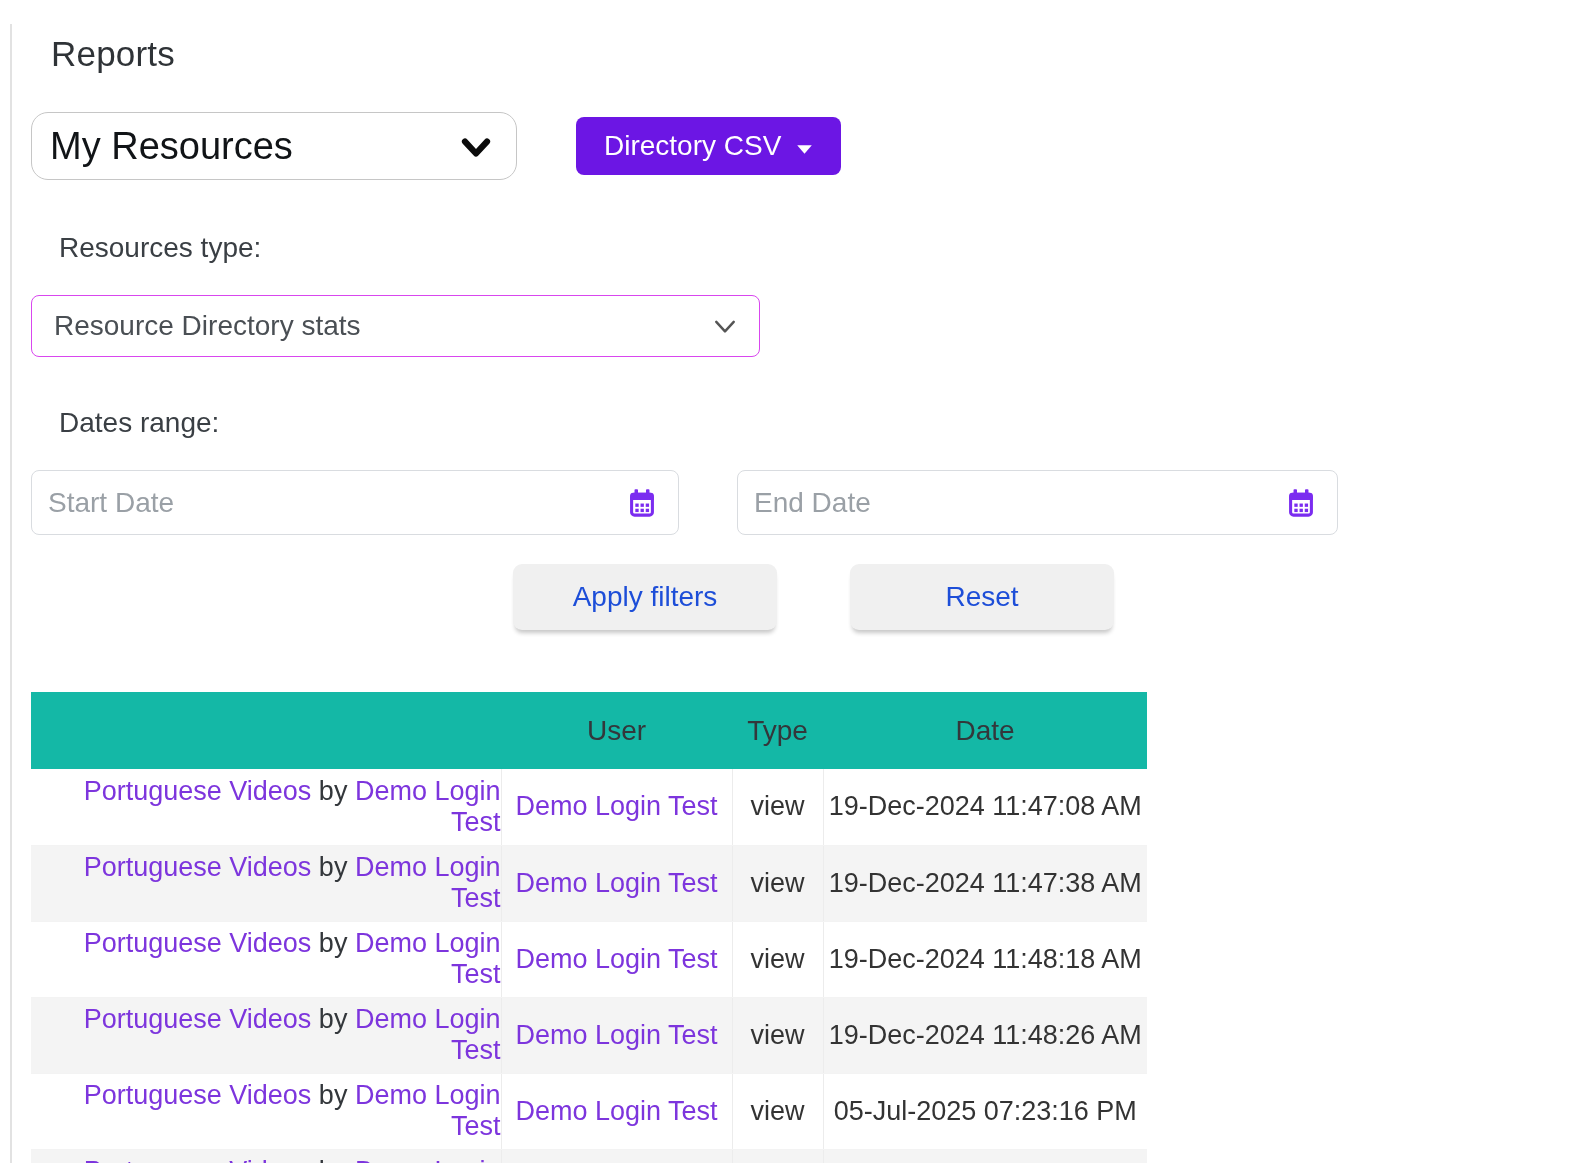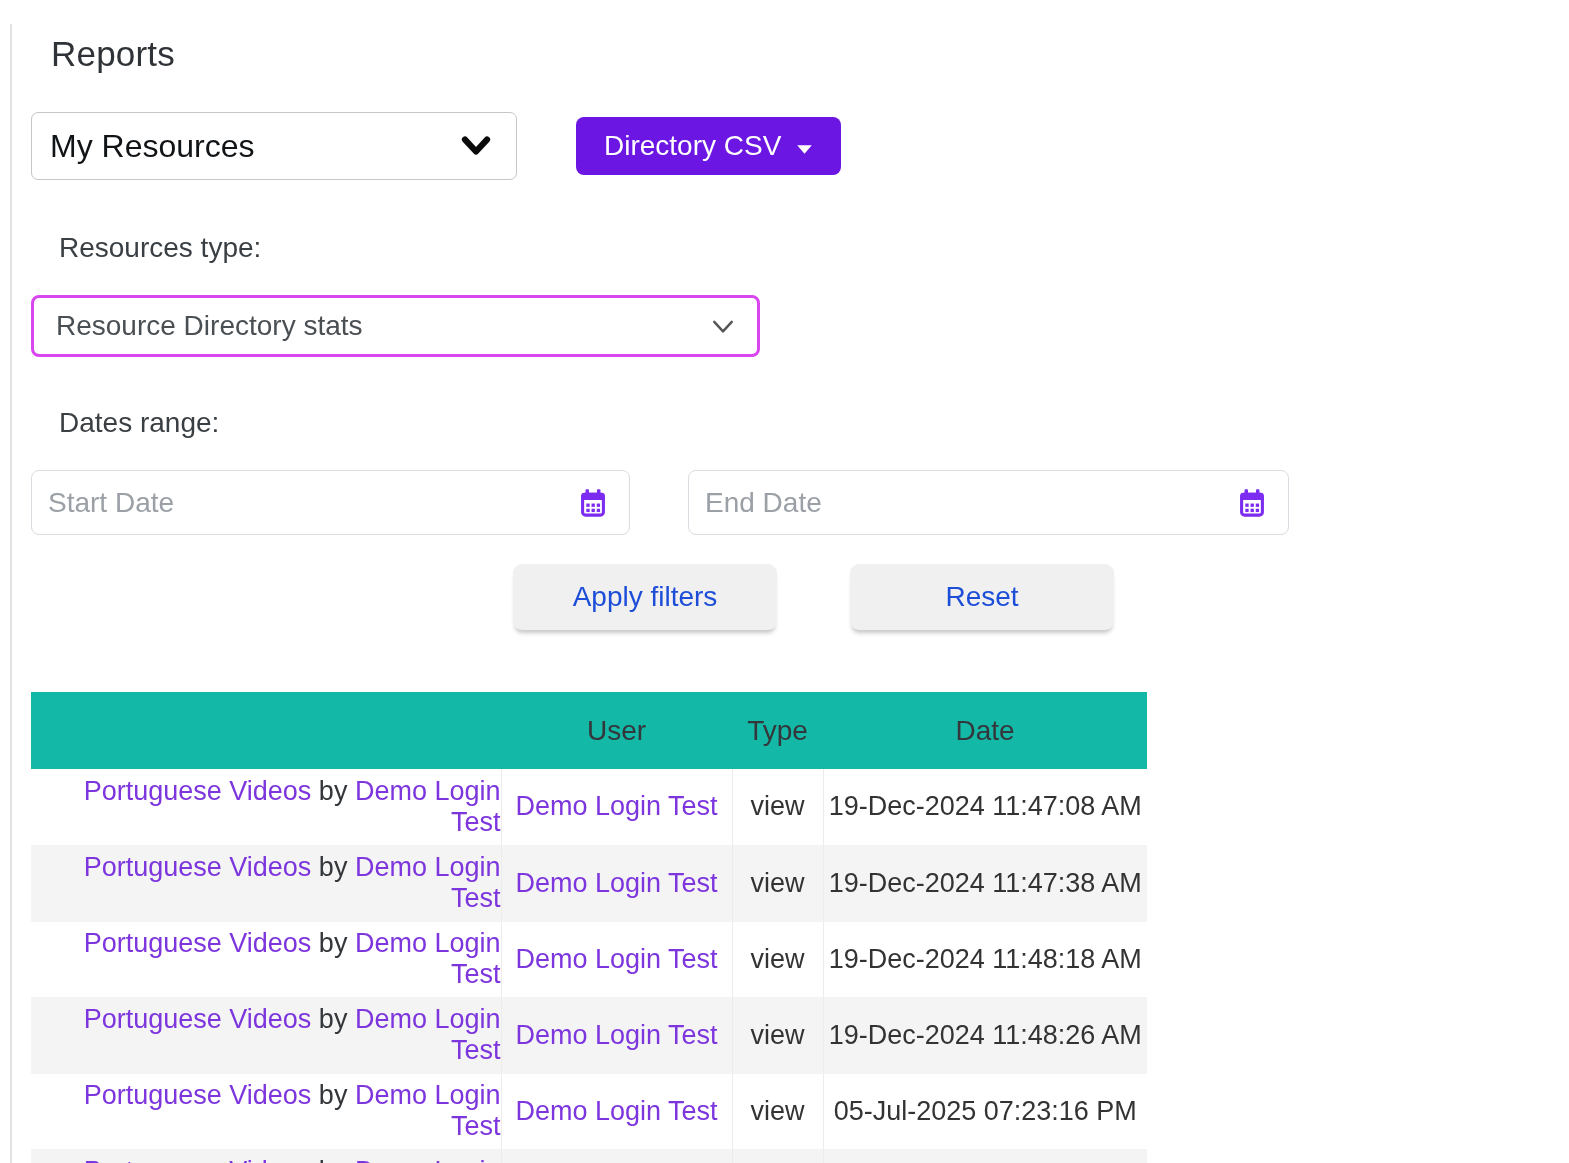--- a/index.html
+++ b/index.html
@@ -38,23 +38,23 @@
   .select-box {
     display: flex;
     align-items: center;
     justify-content: space-between;
     background: #fff;
     cursor: pointer;
   }
   .select-scope {
     width: 486px; height: 68px;
     border: 1px solid #c6c6c6;
-    border-radius: 7px;
+    border-radius: 17px;
     padding: 0 25px 0 18px;
-    font-size: 32px;
+    font-size: 38px;
     color: #111417;
   }
   .btn-primary {
     height: 58px;
     padding: 0 28px;
     background: #6c16e4;
     color: #ffffff;
     border: none;
     border-radius: 8px;
     font-size: 28px;
@@ -69,35 +69,35 @@
     font-size: 28px;
     color: #3a3f44;
     margin-left: 28px;
   }
   .label-resources { margin-top: 52px; }
   .label-dates { margin-top: 50px; }
   
   .select-type {
     margin-top: 31px;
     width: 729px; height: 62px;
-    border: 3px solid #d946ef;
+    border: 1px solid #d946ef;
     border-radius: 8px;
     padding: 0 22px;
     font-size: 28px;
     color: #4a4f54;
   }
   
   .dates-row {
     margin-top: 31px;
     display: flex;
     gap: 58px;
   }
   .date-input {
     position: relative;
-    width: 599px; height: 65px;
+    width: 648px; height: 65px;
     border: 1px solid #d9dce0;
     border-radius: 8px;
     background: #fff;
     display: flex;
     align-items: center;
   }
   .date-input input {
     border: none;
     outline: none;
     background: transparent;

